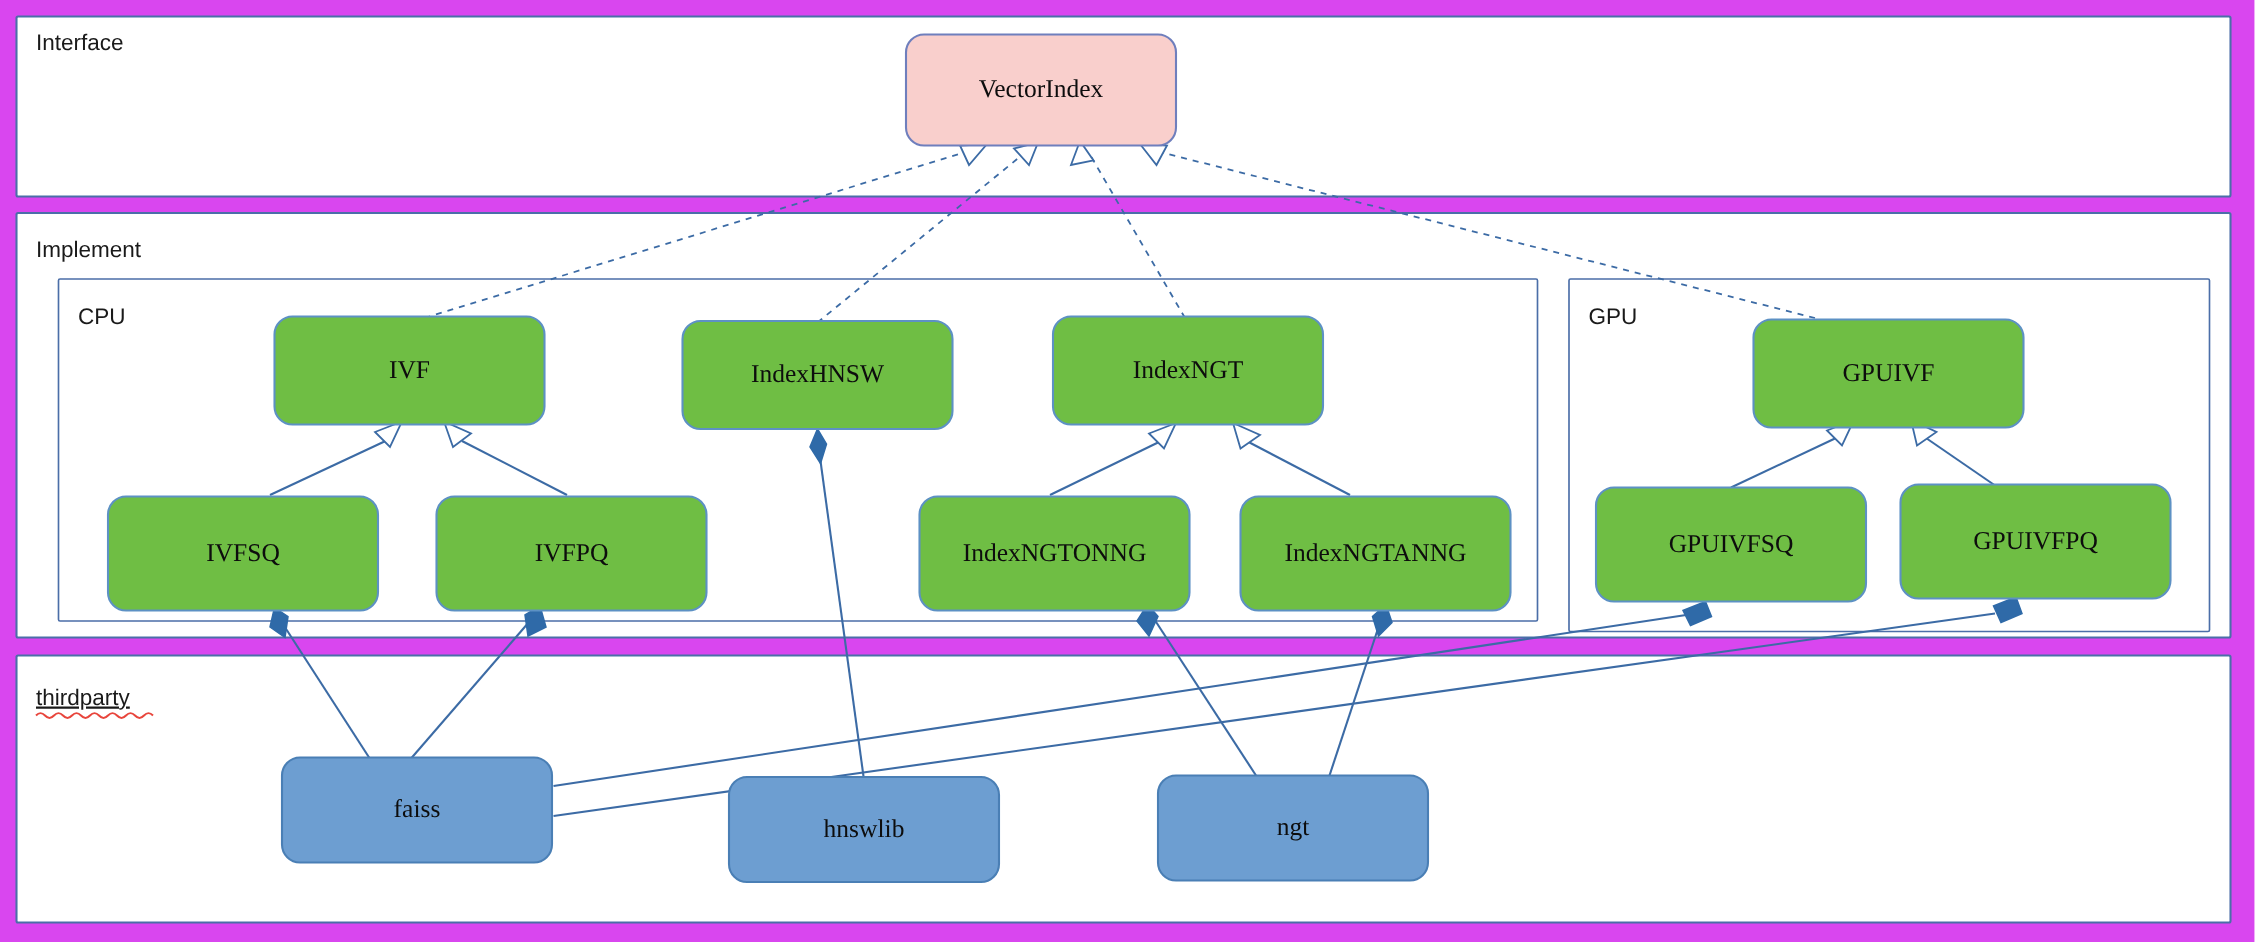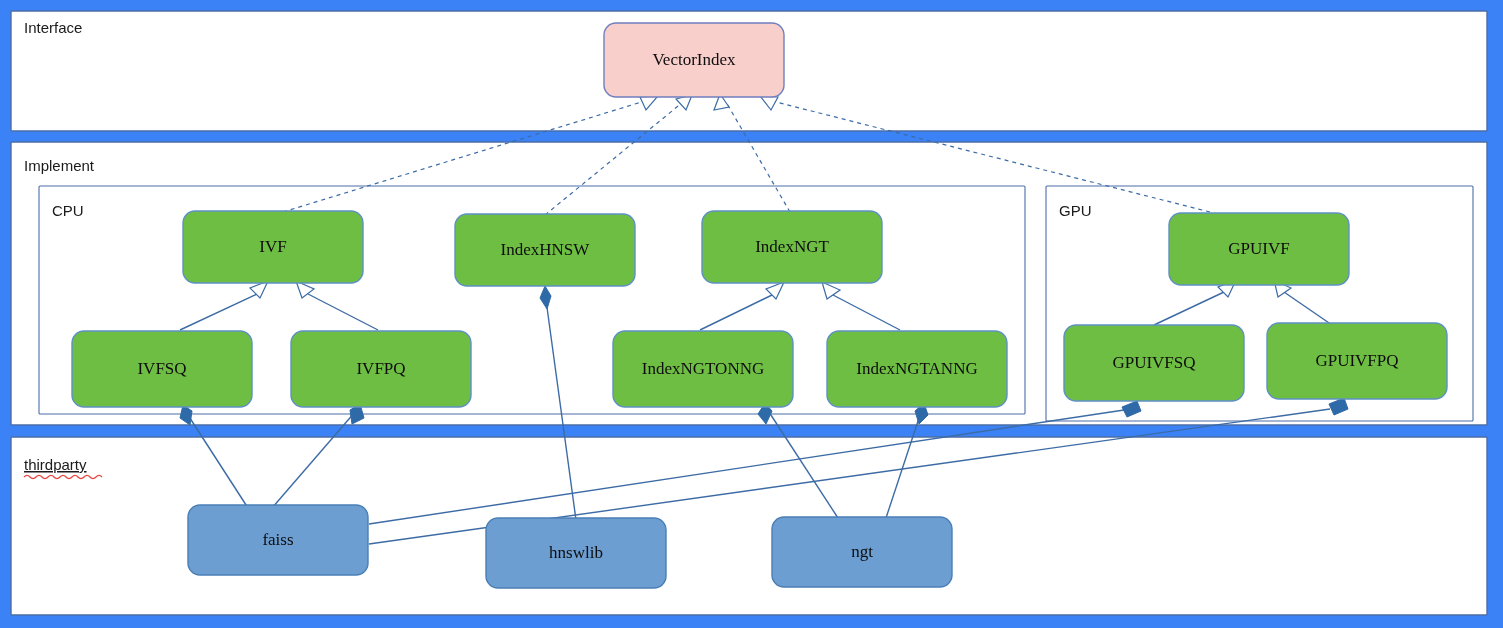--- a/index.html
+++ b/index.html
@@ -7,21 +7,21 @@
     padding: 0;
     background: #ffffff;
   }
   body {
     font-family: "Liberation Sans", sans-serif;
   }
   #diagram-root {
     position: relative;
     width: 1503px;
     height: 628px;
-    background: #3b82f6;
+    background: #d946ef;
     overflow: hidden;
   }
   svg.diagram {
     display: block;
     width: 1503px;
     height: 628px;
   }
   .container-label {
     font-family: "Liberation Sans", sans-serif;
     font-size: 15px;

